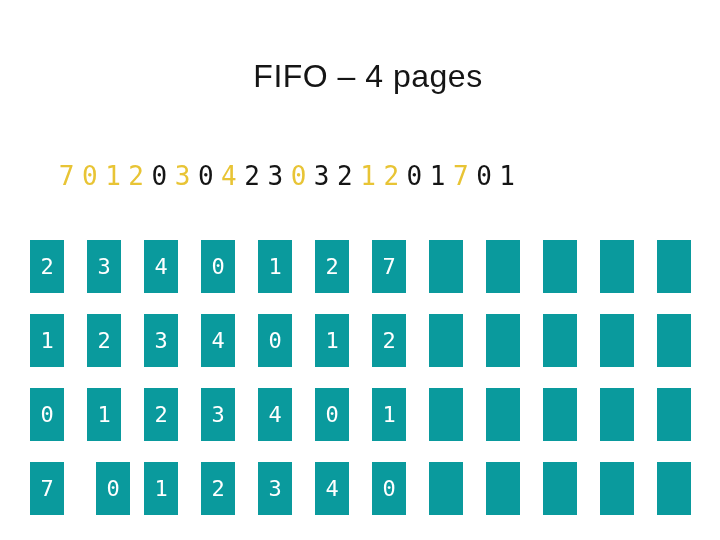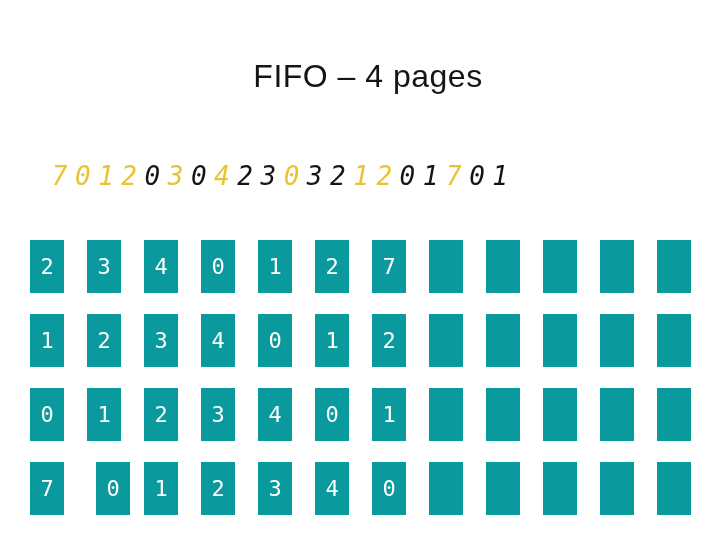--- a/index.html
+++ b/index.html
@@ -24,23 +24,22 @@
     text-align: center;
     font-size: 32px;
     font-weight: 400;
     letter-spacing: 0.5px;
     color: var(--ink, #151515);
     font-family: "Liberation Sans", sans-serif;
   }
   .ref-string {
     position: absolute;
     top: 162px;
-    left: 48px;
+    left: 55px;
     white-space: nowrap;
-    font-style: italic;
   }
   .ref-digit {
     display: inline-block;
     width: 23.2px;
     text-align: center;
     font-family: "DejaVu Sans Mono", monospace;
     font-size: 26px;
     line-height: 1.1;
     color: var(--ink, #151515);
   }

